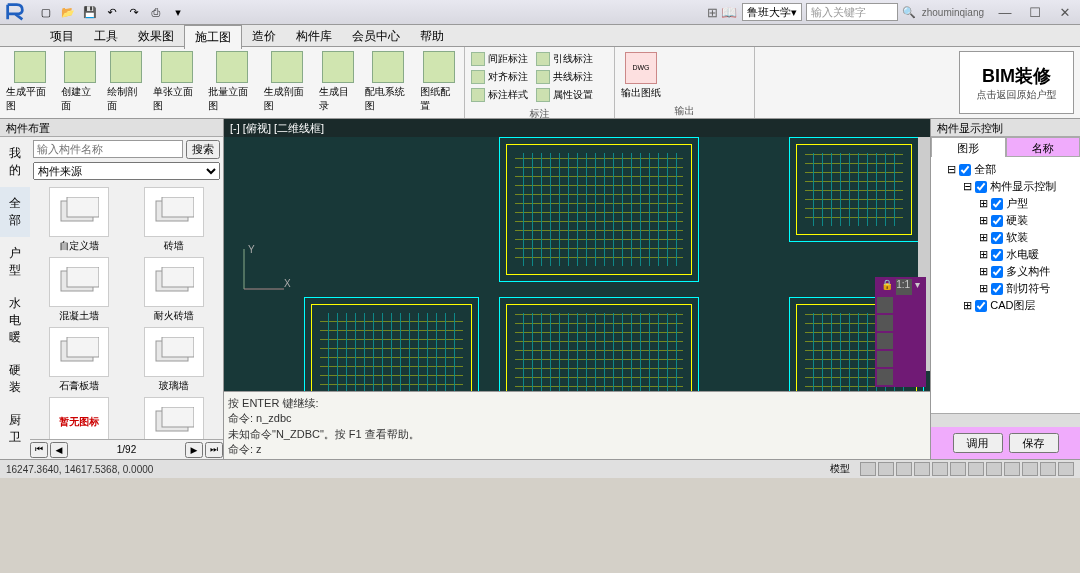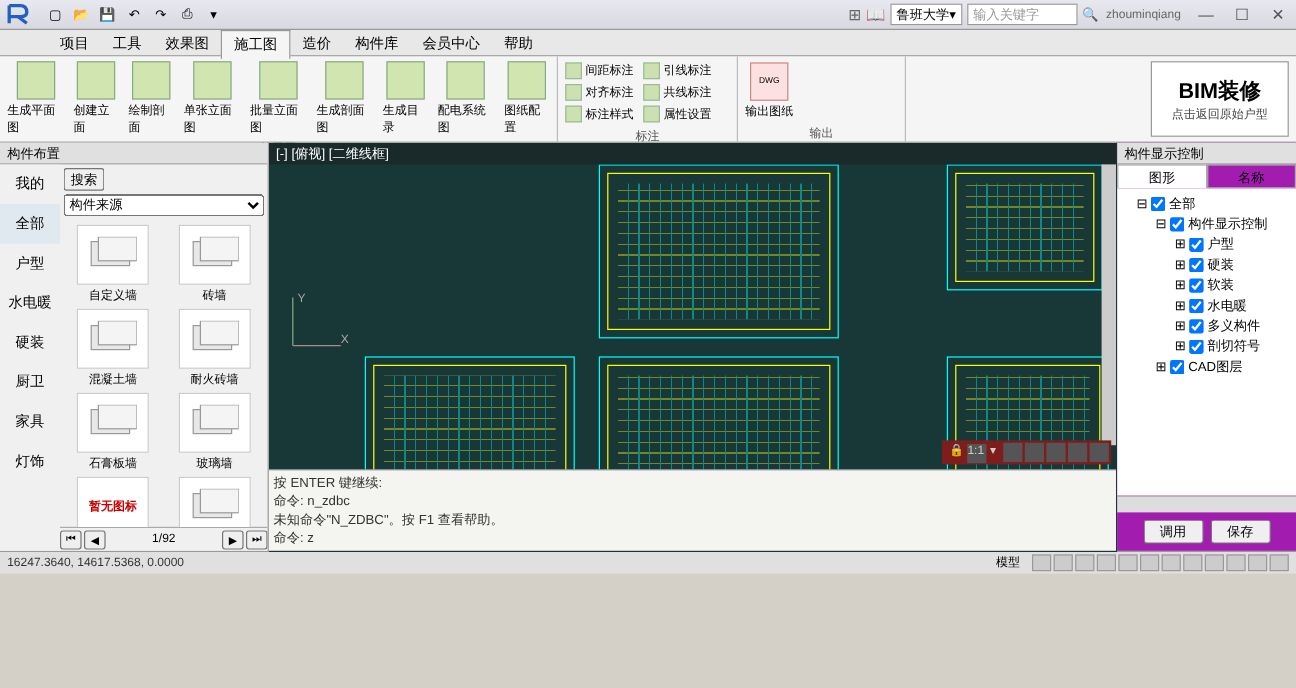--- a/index.html
+++ b/index.html
@@ -71,27 +71,27 @@
 .center .canvas { flex: 1; position: relative; overflow: hidden; background: #183838; }
 .center .canvas .floorplan { position: absolute; border: 1px solid #0ff; }
 .fp1 { left: 275px; top: 0; width: 200px; height: 145px; }
 .fp2 { left: 565px; top: 0; width: 130px; height: 105px; }
 .fp3 { left: 80px; top: 160px; width: 175px; height: 175px; }
 .fp4 { left: 275px; top: 160px; width: 200px; height: 150px; }
 .fp5 { left: 565px; top: 160px; width: 135px; height: 150px; }
 .floorplan::before { content: ""; position: absolute; inset: 6px; border: 1px solid #ff0; }
 .floorplan::after { content: ""; position: absolute; inset: 15px; background: repeating-linear-gradient(90deg, transparent 0 8px, #0ff 8px 9px), repeating-linear-gradient(0deg, transparent 0 8px, #ff0 8px 9px); opacity: 0.4; }
 .center .axis { position: absolute; left: 10px; bottom: 90px; color: #888; font-size: 11px; }
-.center .status-tools { position: absolute; right: 4px; bottom: 72px; display: flex; gap: 2px; background: #7f1d1d; padding: 2px; }
+.center .status-tools { position: absolute; right: 4px; bottom: 72px; display: flex; gap: 2px; background: #701a75; padding: 2px; flex-direction: column; }
 .center .status-tools span { width: 16px; height: 16px; background: #555; display: inline-block; cursor: pointer; }
 .center .cmdline { height: 68px; background: #f4f4f0; border-top: 1px solid #999; font-size: 11px; padding: 4px; color: #333; font-family: SimSun, monospace; line-height: 1.4; }
 .center .scroll-v { position: absolute; right: 0; top: 18px; bottom: 88px; width: 12px; background: #ccc; }
 
 
-.right { width: 150px; background: #a21caf; border-left: 1px solid #999; display: flex; flex-direction: column; }
+.right { width: 150px; background: #f0abfc; border-left: 1px solid #999; display: flex; flex-direction: column; }
 .right .panel-title { height: 18px; background: #e0e0e0; font-size: 11px; padding: 2px 6px; border-bottom: 1px solid #aaa; }
 .right .tabs { display: flex; height: 20px; }
 .right .tabs .t { flex: 1; text-align: center; font-size: 11px; padding: 3px; cursor: pointer; border: 1px solid #aaa; }
 .right .tabs .t.active { background: #fff; border-bottom: none; }
 .right .tree { flex: 1; background: #fff; font-size: 11px; padding: 4px; overflow: auto; }
 .right .tree .node { display: flex; align-items: center; gap: 3px; padding: 1px 0; }
 .right .tree .node input { width: 12px; height: 12px; }
 .right .tree .d1 { padding-left: 12px; }
 .right .tree .d2 { padding-left: 28px; }
 .right .tree .d3 { padding-left: 44px; }
@@ -236,20 +236,21 @@
           <div class="cat active">全部</div>
           <div class="cat">户型</div>
           <div class="cat">水电暖</div>
           <div class="cat">硬装</div>
           <div class="cat">厨卫</div>
           <div class="cat">家具</div>
           <div class="cat">灯饰</div>
         </div>
       <div class="grid-area">
         <div class="search-row">
+          <input placeholder="输入构件名称" style="">
           <button>搜索</button>
         </div>
         <div class="src-row">
           <select><option>构件来源</option></select>
         </div>
         <div class="thumbs" id="thumbs">
             <div class="thumb">
               <div class="img">
                 <svg width="40" height="30">
                   <rect x="2" y="4" width="32" height="20" fill="#e8e8e8" stroke="#999"></rect>

